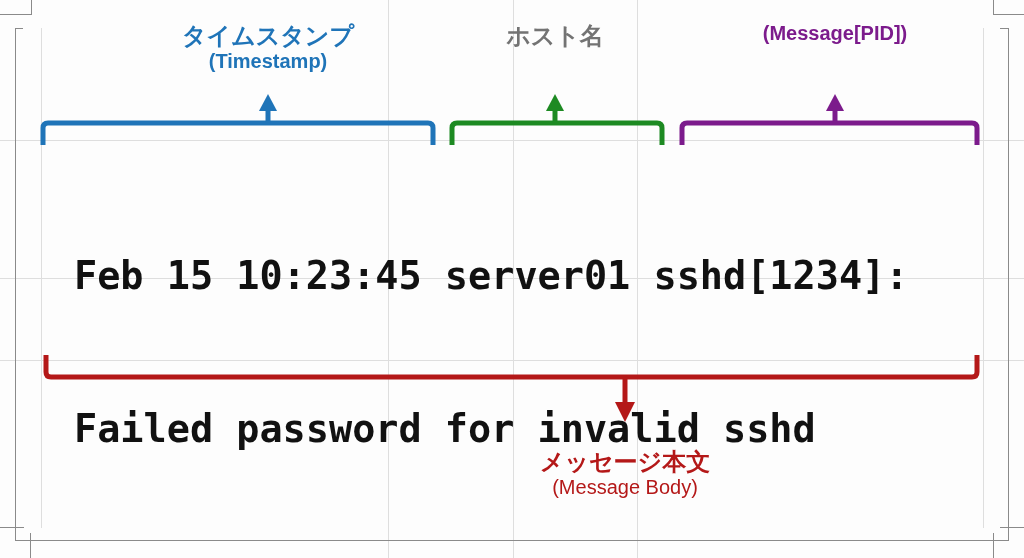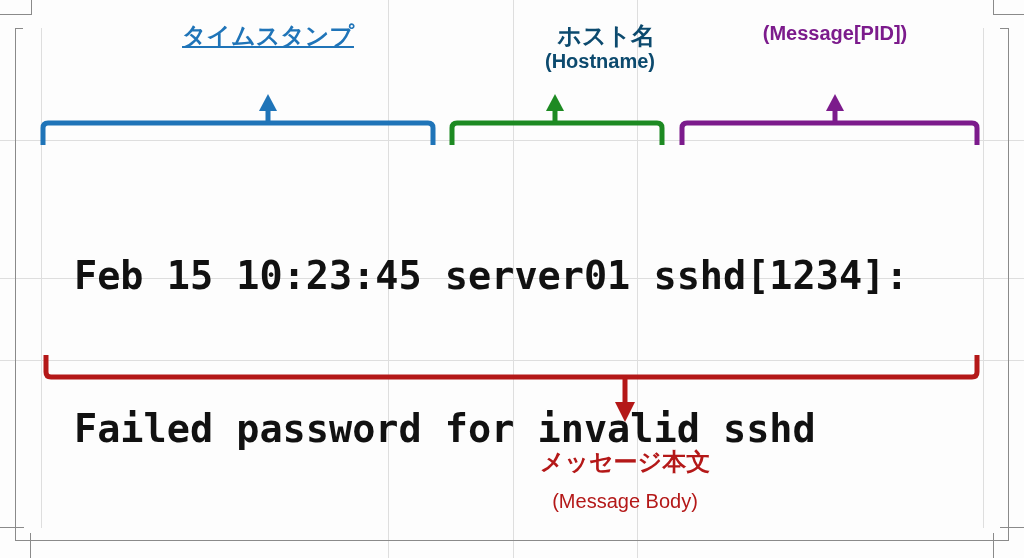--- a/index.html
+++ b/index.html
@@ -22,25 +22,25 @@
     
     .label {
       position: absolute;
       text-align: center;
       font-weight: bold;
       line-height: 1.15;
     }
     .label .jp { font-size: 24px; display: block; }
     .label .en { font-size: 20px; display: block; }
 
-    .label.blue { color: #1f74b8; text-decoration: underline; }
-    .label.green { color: #0c4a6e; text-align: right; }
+    .label.blue { color: #1f74b8; }
+    .label.green { color: #737373; }
     .label.purple { color: #7c1b8c; }
     .label.red { color: #b41818; }
-    .label.red .en { font-weight: normal; margin-top: 14px; }
+    .label.red .en { font-weight: normal; }
 
     
     .log {
       position: absolute;
       left: 50px;
       top: 148px;
       font-family: "DejaVu Sans Mono", "Liberation Mono", monospace;
       font-weight: bold;
       font-size: 38.5px;
       line-height: 51px;
@@ -104,25 +104,25 @@
 
   <g stroke="#b41818" stroke-width="5" fill="none" stroke-linejoin="round">
     <path d="M46 355 V372 Q46 377 51 377 H972 Q977 377 977 372 V355"></path>
     <line x1="625" y1="377" x2="625" y2="402"></line>
   </g>
   <polygon points="625,422 615,402 635,402" fill="#b41818"></polygon>
 </svg>
 
 <div class="label blue" style="left:158px;top:22px;width:220px;">
   <span class="jp">タイムスタンプ</span>
+  <span class="en">(Timestamp)</span>
 </div>
 
 <div class="label green" style="left:455px;top:22px;width:200px;">
   <span class="jp">ホスト名</span>
-  <span class="en">(Hostname)</span>
 </div>
 
 <div class="label purple" style="left:715px;top:22px;width:240px;">
   <span class="en">(Message[PID])</span>
 </div>
 
 <div class="label red" style="left:505px;top:448px;width:240px;">
   <span class="jp">メッセージ本文</span>
   <span class="en">(Message Body)</span>
 </div>

